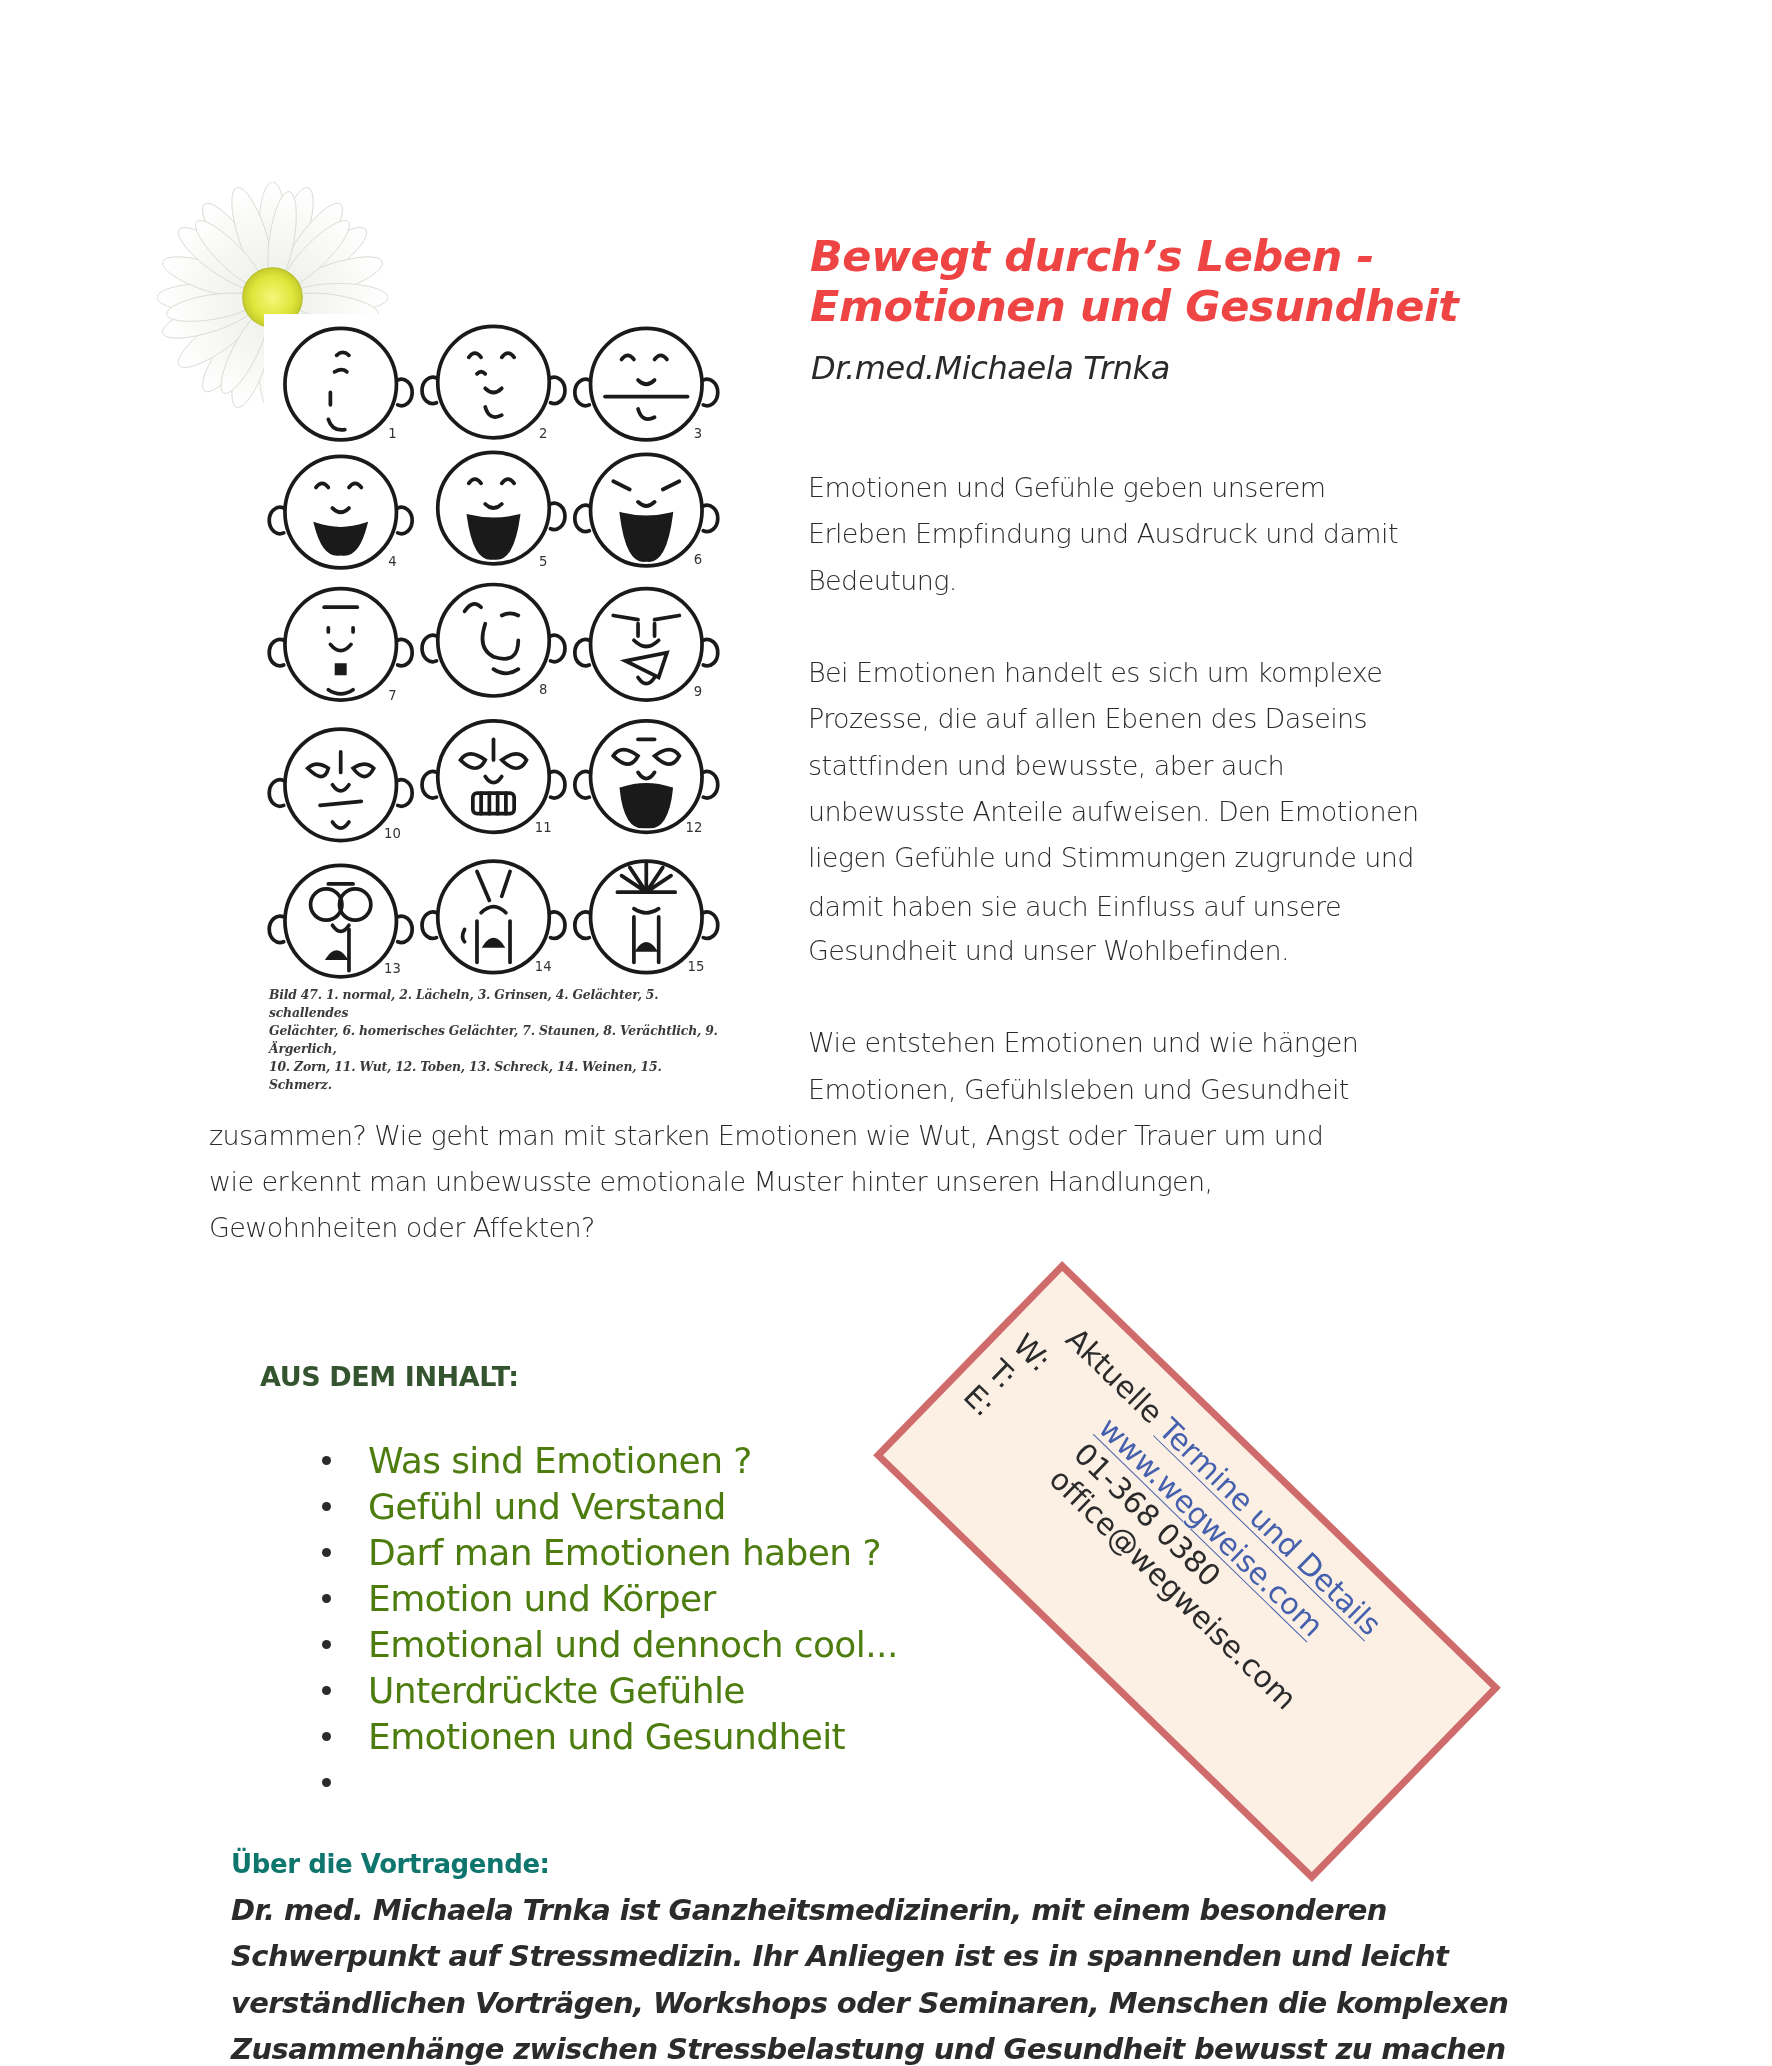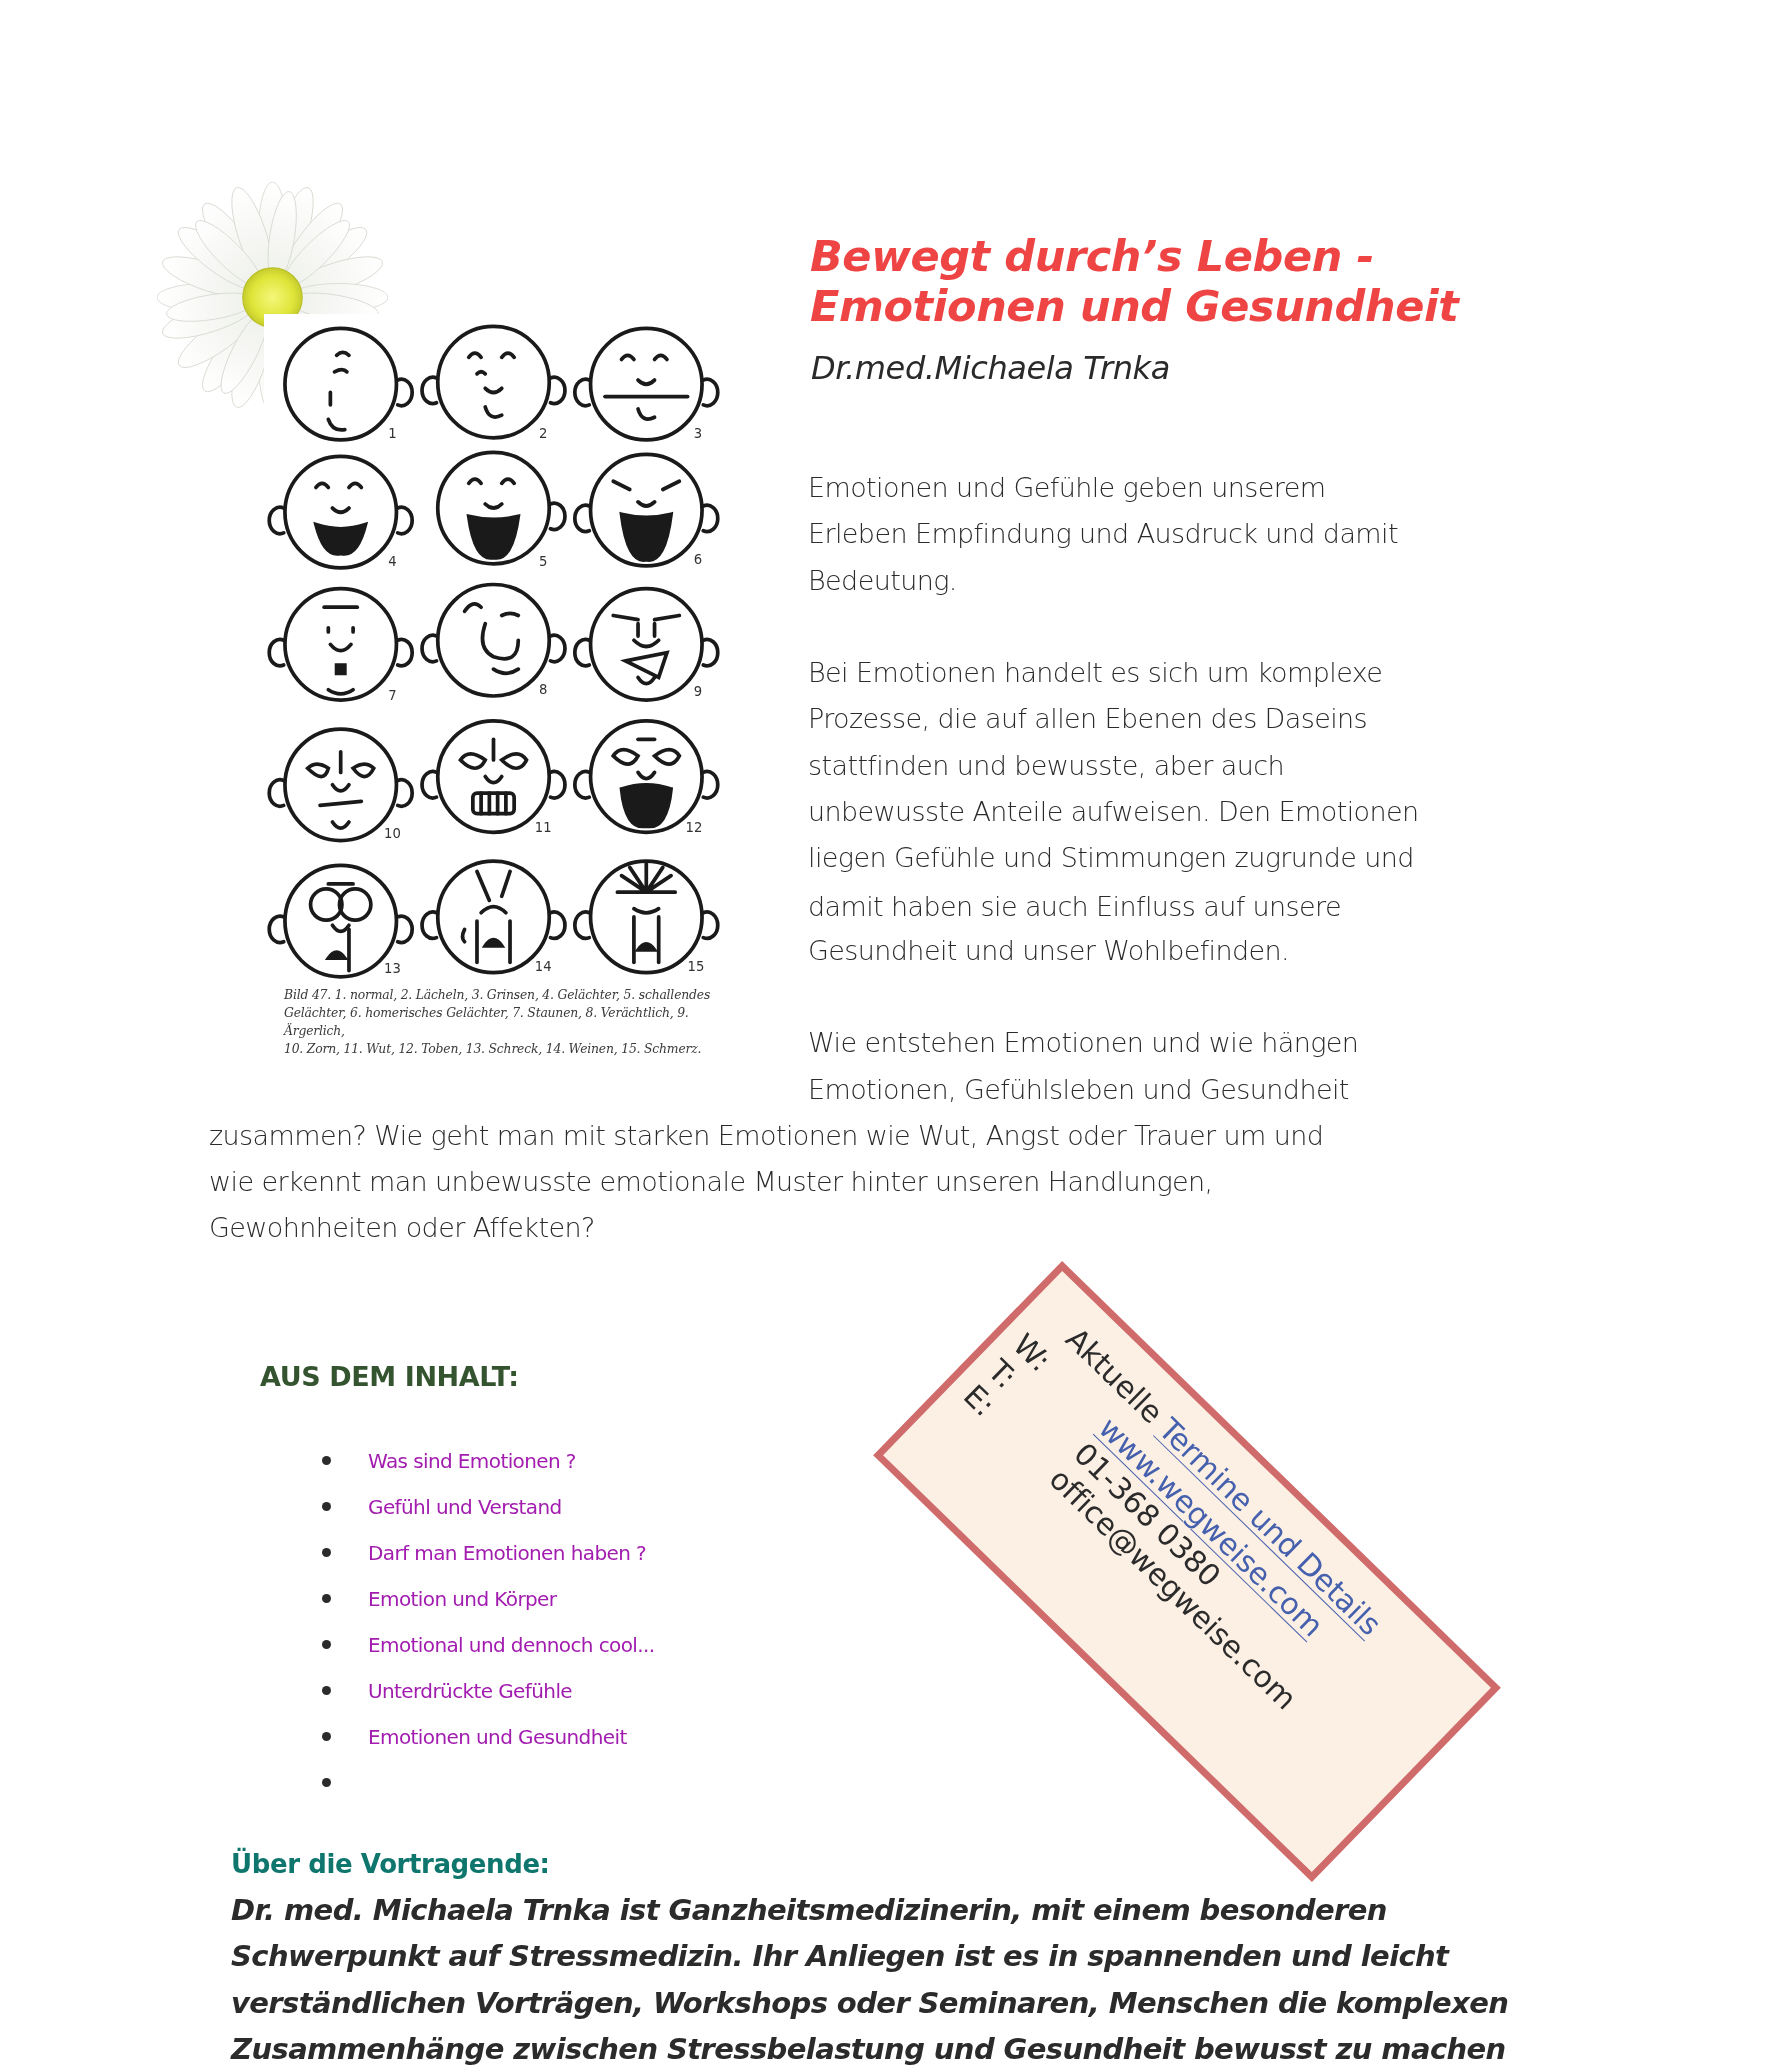--- a/index.html
+++ b/index.html
@@ -12,41 +12,41 @@
            font-size:43px; line-height:50px; letter-spacing:-0.4px; font-family:"DejaVu Sans", sans-serif; }
   .author { left:811px; top:348px; font-style:italic; font-size:32px; line-height:41px; color:#2a2a2a;
             font-family:"DejaVu Sans", sans-serif; font-weight:normal; letter-spacing:-0.4px;text-align:right;}
 
   .body-line { position:absolute; font-size:27px; line-height:41px; white-space:nowrap; color:#2b2b2b;
                font-family:"DejaVu Sans", sans-serif; letter-spacing:-0.6px; font-weight:300; }
 
   .green-heading { color:#34532f; font-weight:bold; font-family:"DejaVu Sans", sans-serif; }
 
   .list { left:314px; top:1438px; margin:0; padding:0; list-style:none; }
-  .list li { position:relative; height:46px; font-size:20px; line-height:46px; white-space:nowrap;
-             padding-left:54px; letter-spacing:-0.6px; color:#a21caf; }
+  .list li { position:relative; height:46px; font-size:36px; line-height:46px; white-space:nowrap;
+             padding-left:54px; letter-spacing:-0.6px; color:#4d7c0f; }
   .list li .bullet { position:absolute; left:8.3px; top:18px; width:9px; height:9px; border-radius:50%; background:#2b2b2b; }
 
   .bio-heading { left:231px; top:1844px; font-size:26px; line-height:41px; font-weight:bold; color:#0f766e; letter-spacing:-0.4px; }
   .bio-line { position:absolute; left:231px; font-size:29px; line-height:41px; font-style:italic; white-space:nowrap;
               letter-spacing:-0.6px; color:#2b2b2b;font-weight:bold; }
 
   
   .contact-box { position:absolute; width:612px; height:271px; left:881px; top:1436px;
                  transform:rotate(44.2deg); transform-origin:50% 50%;
                  background:#fcefe4; border:7px solid #cf6b6b; box-sizing:border-box; }
   .contact-inner { position:absolute; left:0; top:0; width:100%; height:100%; }
   .cb-line { position:absolute; font-size:30px; line-height:36px; white-space:nowrap; color:#2b2b2b; letter-spacing:-0.2px; }
   .cb-link { color:#4560ad; text-decoration:underline; text-decoration-thickness:1.2px; text-underline-offset:5px; }
 
   
   .daisy { position:absolute; }
   .face-box { position:absolute; left:264px; top:314px; width:459px; height:669px; background:#ffffff; }
   .caption { left:269px; top:986px; width:459px; font-family:"DejaVu Serif", serif; font-style:italic;
-             font-size:12.4px; line-height:18px; color:#3a3a3a; font-weight:normal; letter-spacing:-0.2px;margin-left:15px; }
+             font-size:12.4px; line-height:18px; color:#3a3a3a; font-weight:bold; letter-spacing:-0.2px; }
 </style>
 </head>
 <body>
 
 <svg class="daisy" style="left:157px;top:182px" width="231" height="231" viewBox="-280 -280 560 560">
   <defs>
     <radialGradient id="cg1" cx="50%" cy="50%" r="50%">
       <stop offset="0%" stop-color="#f4f77a"></stop>
       <stop offset="70%" stop-color="#dfe63a"></stop>
       <stop offset="100%" stop-color="#c6cc2c"></stop>

